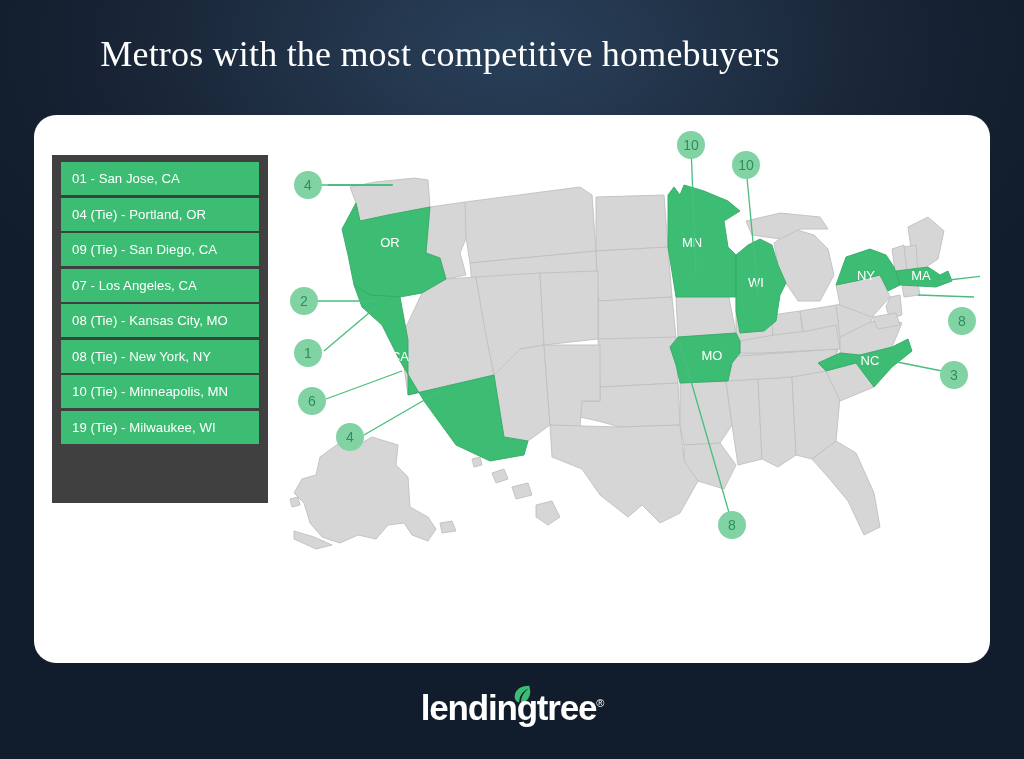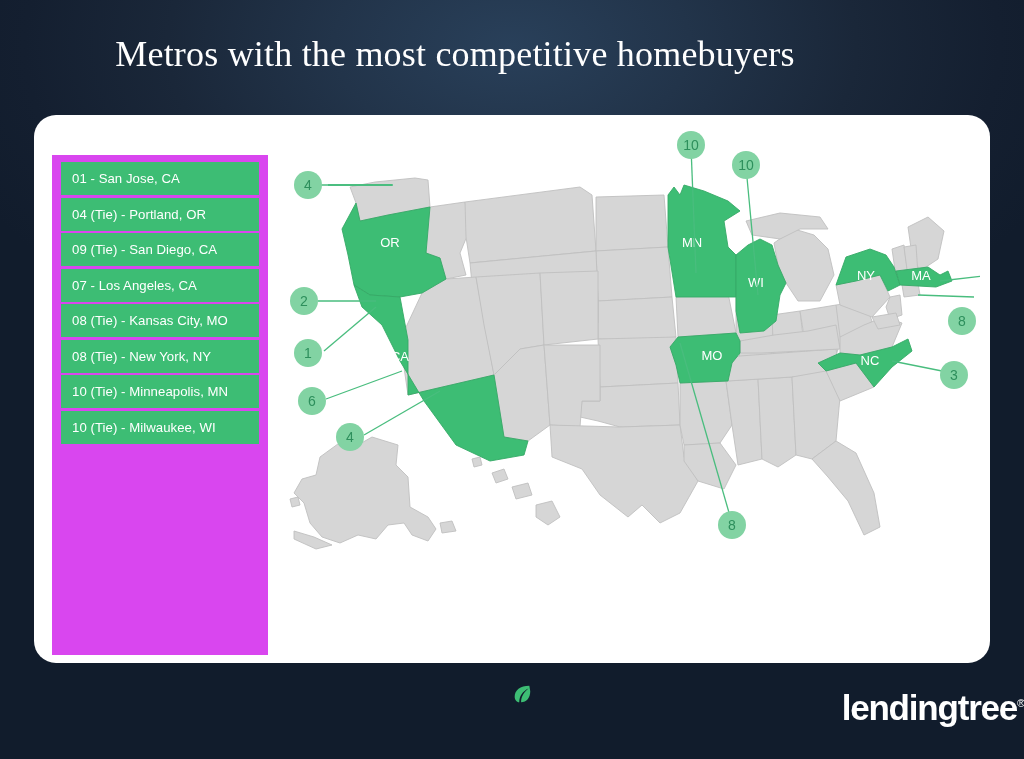--- a/index.html
+++ b/index.html
@@ -11,41 +11,41 @@
   body {
     background: #131f30;
     position: relative;
   }
   #bg-glow {
     position: absolute; inset: 0;
     background: radial-gradient(ellipse 58% 46% at 50% 6%, #29405a 0%, #22344a 30%, #1a2739 58%, #141f30 82%, #111c2c 100%);
   }
   #page-title {
     position: absolute;
-    top: 33px; left: 16px; width: 878px;
+    top: 33px; left: 1px; width: 878px;
     text-align: center;
     color: #ffffff;
     font-family: "Liberation Serif", "DejaVu Serif", serif;
     font-size: 36px;
     font-weight: 400;
     letter-spacing: 0.2px;
   }
   #card {
     position: absolute;
     left: 34px; top: 115px;
     width: 956px; height: 548px;
     background: #ffffff;
     border-radius: 22px;
   }
   
   #legend {
     position: absolute;
     left: 18px; top: 40px;
-    width: 216px; height: 500px;
-    background: #d946ef;
+    width: 216px; height: 348px;
+    background: #404040;
     padding: 7px 9px;
   }
   .legend-row {
     height: 33px;
     margin-bottom: 2.5px;
     background: #3dbd74;
     color: #ffffff;
     font-size: 13.2px;
     display: flex;
     align-items: center;
@@ -70,21 +70,21 @@
   .leader { stroke: #49bd7e; stroke-width: 1.3; fill: none; }
   .pin-c { fill: #82d3a3; }
   .pin-t {
     fill: #2d8f5c; font-family: "Liberation Sans", sans-serif;
     font-size: 14px; text-anchor: middle; font-weight: 400;
   }
   
   #logo {
     position: absolute;
     left: 0; top: 688px; width: 1024px;
-    text-align: right;
+    text-align: center;
     color: #ffffff;
     font-size: 35px;
     font-weight: 700;
     letter-spacing: -1.2px;
   }
   #logo .reg { font-size: 11px; vertical-align: super; font-weight: 400; }
   #leaf-icon {
     position: absolute;
     left: 511px; top: 683px;
     width: 22px; height: 22px;
@@ -115,21 +115,21 @@
     <div class="legend-row">
         <span>08 (Tie) - Kansas City, MO</span>
       </div>
     <div class="legend-row">
         <span>08 (Tie) - New York, NY</span>
       </div>
     <div class="legend-row">
         <span>10 (Tie) - Minneapolis, MN</span>
       </div>
     <div class="legend-row">
-        <span>10 (Tie) - Milwaukee, WI</span>
+        <span>19 (Tie) - Milwaukee, WI</span>
       </div>
   </div>
 
   <div id="map-wrap">
   <svg id="map-svg" viewBox="0 0 700 530" xmlns="http://www.w3.org/2000/svg">
 
     <g>
 
       <path class="st" d="M70 62 L95 57 L135 53 L148 55 L150 82 L108 90 L80 96 L76 78 Z"></path>
 

